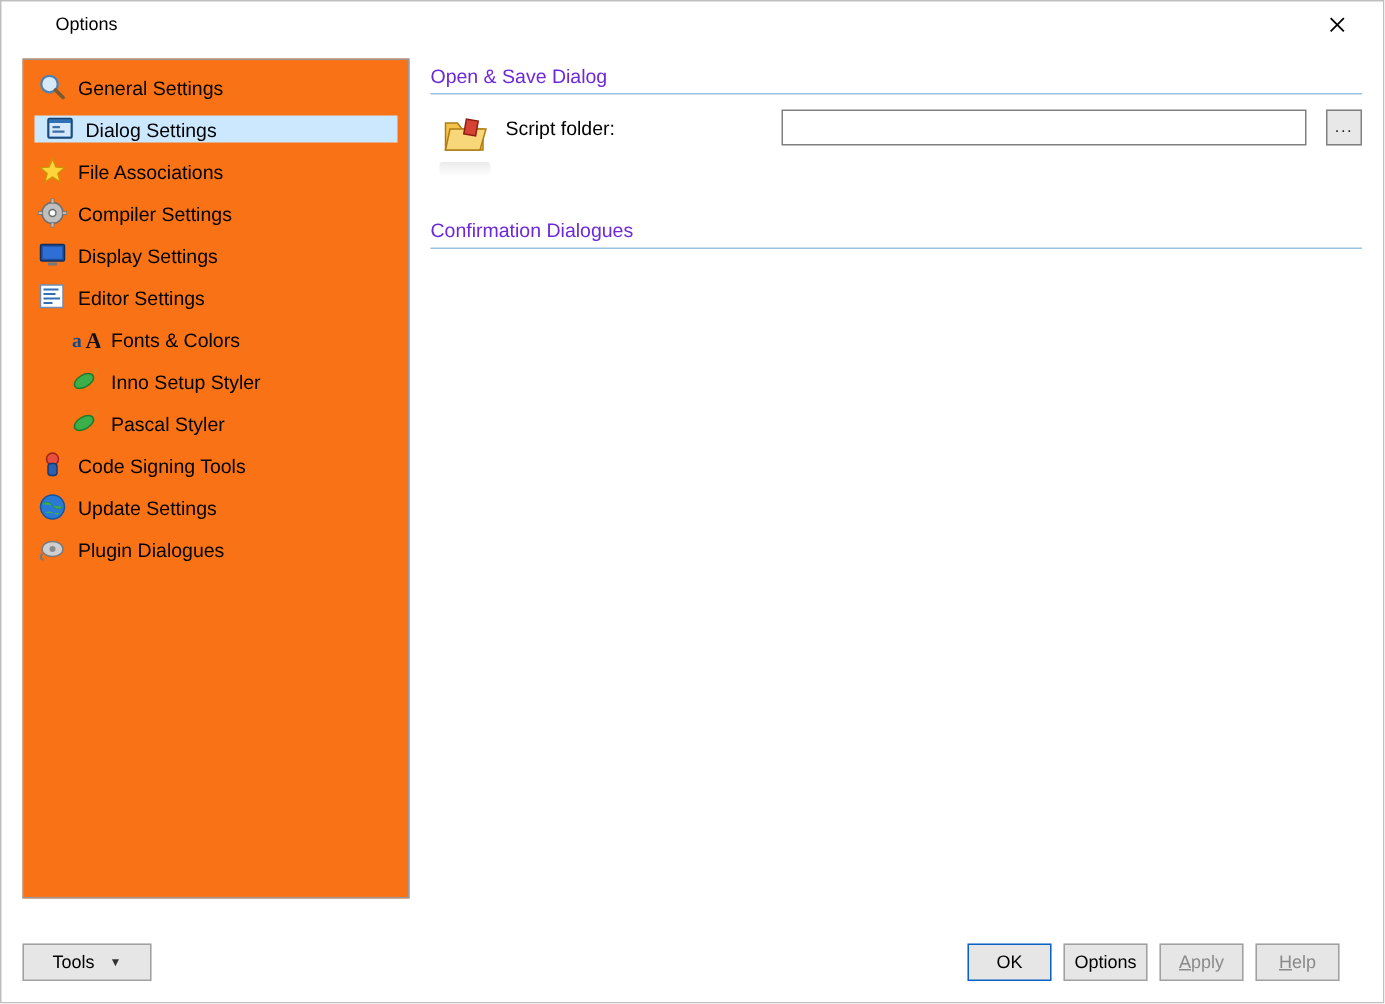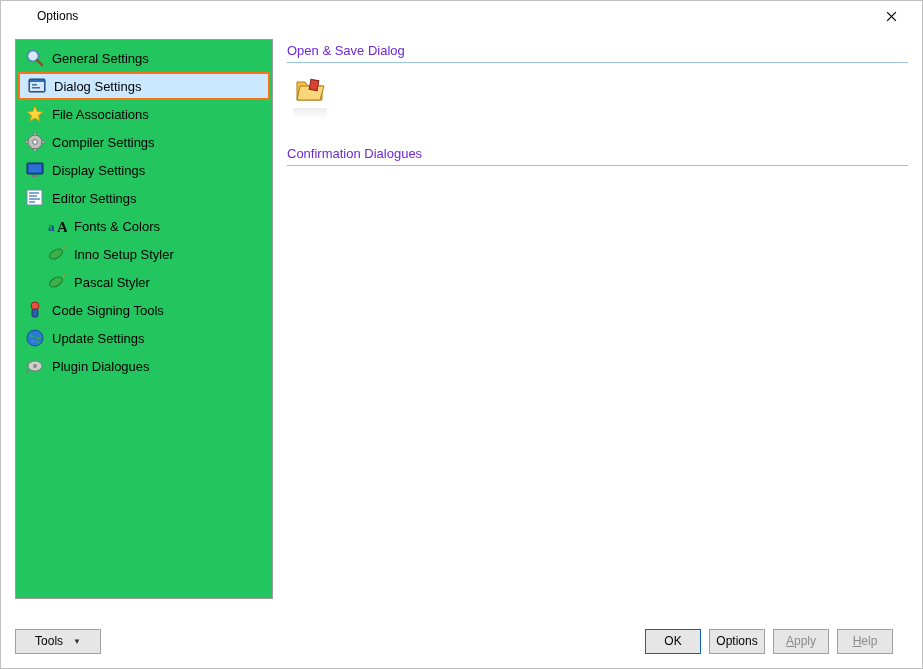--- a/index.html
+++ b/index.html
@@ -46,35 +46,35 @@
     display: flex;
     padding: 8px 14px 0 14px;
     gap: 14px;
     overflow: hidden;
   }
   
   .nav-panel {
     width: 258px;
     height: 560px;
     border: 1px solid #9a9a9a;
-    background: #22c55e;
+    background: #f97316;
     padding: 4px 2px;
     overflow: auto;
   }
   .nav-item {
     display: flex;
     align-items: center;
     height: 28px;
     padding: 0 4px 0 6px;
     gap: 6px;
     cursor: default;
   }
   .nav-item.selected {
     background: #cce8ff;
-    border: 2px solid #f97316;
+    border: 5px solid #f97316;
     border-radius: 1px;
   }
   .nav-item.indent1 { padding-left: 28px; }
   .nav-icon {
     width: 22px;
     height: 22px;
     flex: 0 0 22px;
     display: flex;
     align-items: center;
     justify-content: center;
@@ -376,20 +376,27 @@
         <div>
           <div class="group-icon">
             <svg width="32" height="32" viewBox="0 0 32 32">
               <path d="M3 10 L3 26 L28 26 L28 12 L14 12 L11 8 L3 8 Z" fill="#f4c14a" stroke="#b07c12"></path>
               <path d="M6 12 L30 12 L26 26 L3 26 Z" fill="#f7d77a" stroke="#b07c12"></path>
               <polygon points="16,6 24,6 24,16 16,16" fill="#d64332" stroke="#8c1f12" transform="rotate(10 20 11)"></polygon>
             </svg>
           </div>
           <div class="reflection"></div>
         </div>
+        <div class="script-row">
+          <span class="script-label">Script folder:</span>
+          <input class="script-input" type="text" value="" style="">
+          <div class="browse-btn">
+            <span>...</span>
+          </div>
+        </div>
       </div>
 
       <div class="spacer-mid"></div>
 
       <div class="group-title">Confirmation Dialogues</div>
       <div class="hr-line"></div>
 
     </div>
   </div>
 

